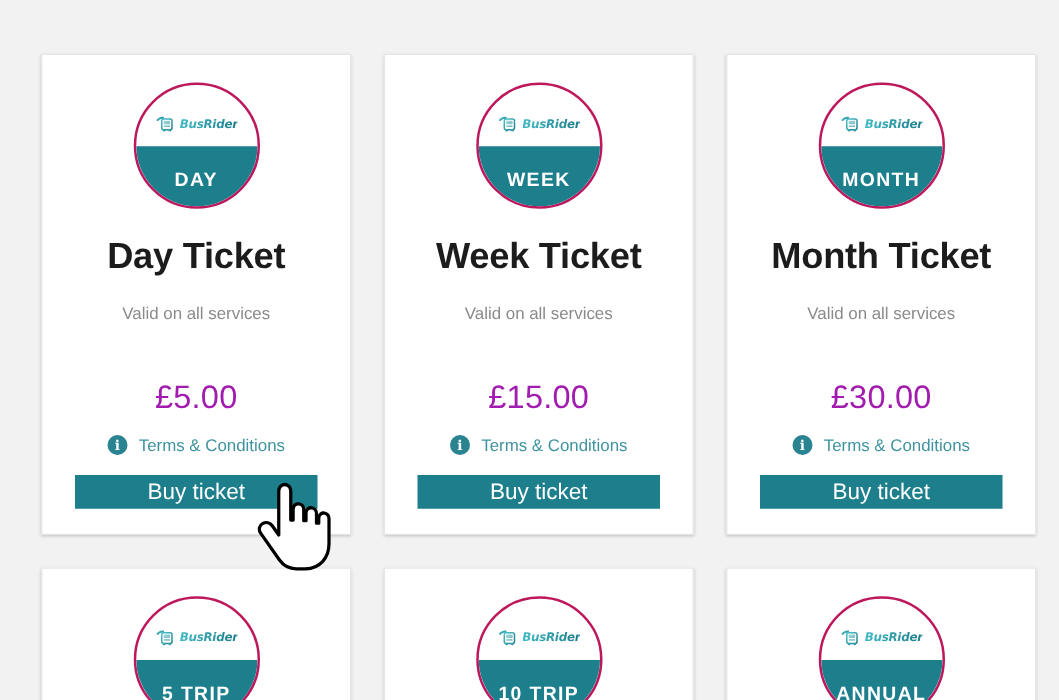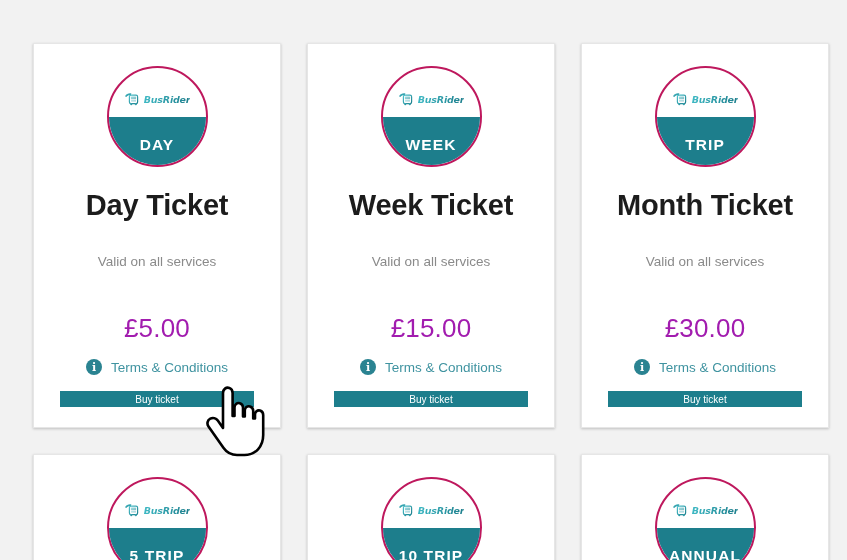--- a/index.html
+++ b/index.html
@@ -102,21 +102,21 @@
   .card-title {
     margin-top: 22px;
     font-size: 29px;
     font-weight: bold;
     color: #1c1c1c;
     letter-spacing: -0.2px;
     text-align: center;
   }
 
   .card-subtitle {
-    margin-top: 32px;
+    margin-top: 21px;
     font-size: 13.5px;
     color: #8a8a8a;
     text-align: left;
   }
 
   .card-price {
     margin-top: 44px;
     font-size: 26px;
     color: #a21caf;
     letter-spacing: 0.2px;
@@ -153,21 +153,21 @@
   }
 
   .buy-button {
     margin-top: 16px;
     width: 194px;
     height: 36px;
     background: #1d7e8c;
     border: none;
     color: #ffffff;
     font-family: "Liberation Sans", sans-serif;
-    font-size: 10px;
+    font-size: 18px;
     cursor: pointer;
     display: flex;
     align-items: center;
     justify-content: center;
   }
 
   
   .cursor {
     position: absolute;
     left: 203px;
@@ -260,21 +260,21 @@
             </defs>
           <path d="M1 4.2 C2.6 1.6 5.4 0.8 7.4 1.6 L6.6 3.4 C5.2 3 3.4 3.4 2.3 4.9 Z" fill="url(#g3)"></path>
           <rect x="5.4" y="3.1" width="8.2" height="8.6" rx="1.6" fill="none" stroke="url(#g3)" stroke-width="1.2"></rect>
           <rect x="6.9" y="4.6" width="5.2" height="2.7" rx="0.6" fill="url(#g3)" opacity="0.55"></rect>
           <rect x="6.9" y="8.4" width="5.2" height="0.9" rx="0.4" fill="url(#g3)" opacity="0.8"></rect>
           <circle cx="7.2" cy="12.2" r="1.05" fill="url(#g3)"></circle>
           <circle cx="11.8" cy="12.2" r="1.05" fill="url(#g3)"></circle>
         </svg>
         <span class="logo-word">BusRider</span>
       </div>
-      <div class="badge-label">TRIP</div>
+      <div class="badge-label">MONTH</div>
     </div>
     <div class="card-title">Month Ticket</div>
     <div class="card-subtitle">Valid on all services</div>
     <div class="card-price">£30.00</div>
     <div class="terms-row">
       <span class="info-icon">i</span>
       <span class="terms-text">Terms &amp; Conditions</span>
     </div>
     <button class="buy-button">Buy ticket</button>
   </div>

